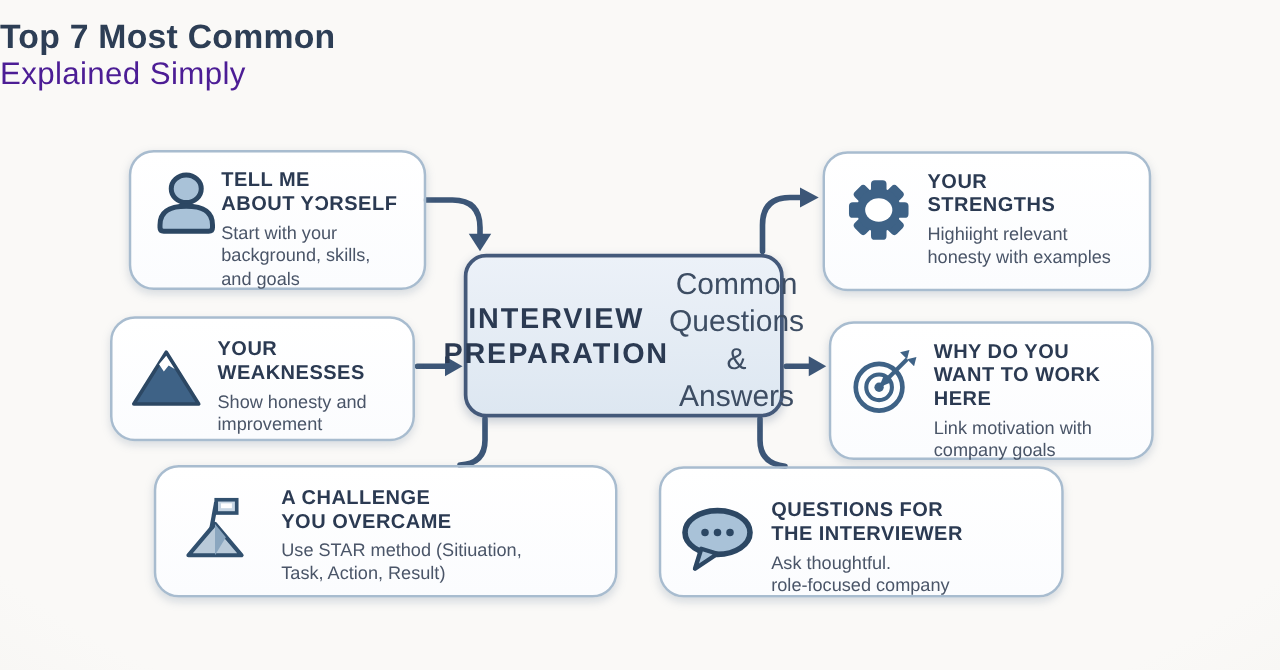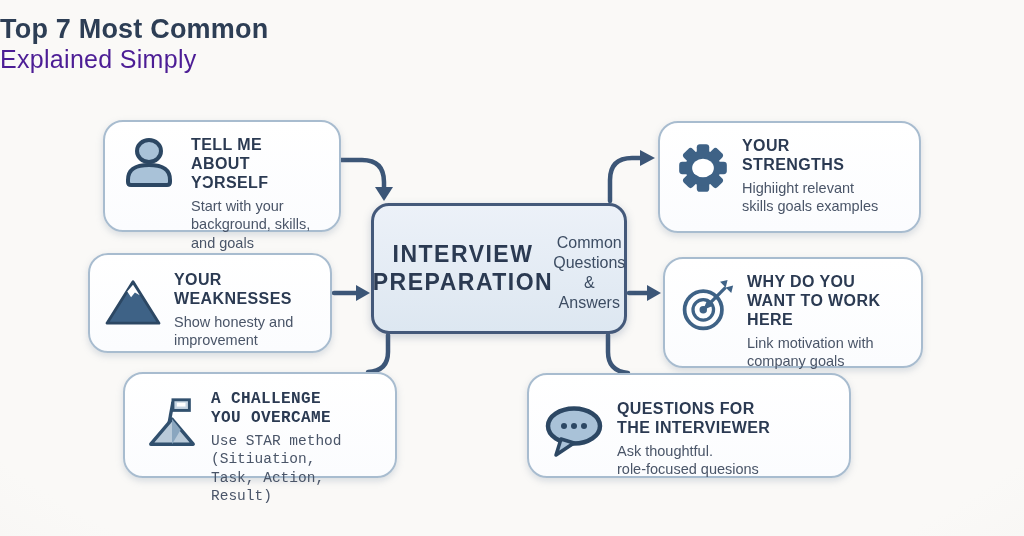--- a/index.html
+++ b/index.html
@@ -28,21 +28,21 @@
   .nbody{font-size:14.5px;color:#4a5568;line-height:1.28;white-space:pre-line;}
 
   
   .center{position:absolute;left:371px;top:203px;width:256px;height:131px;
           background:linear-gradient(180deg,#ecf1f8 0%,#dde7f1 100%);
           border:3px solid #44597a;border-radius:18px;box-sizing:border-box;
           display:flex;flex-direction:row;align-items:center;justify-content:center;
           box-shadow:0 3px 8px rgba(90,110,140,.3);text-align:center;}
   .center .ctitle{font-size:23px;font-weight:700;color:#2b3a52;letter-spacing:1.5px;
                   line-height:1.2;white-space:pre-line;}
-  .center .csub{font-size:16px;color:#3d4d63;line-height:1.25;white-space:pre-line;margin-top:8px;}
+  .center .csub{font-size:24px;color:#3d4d63;line-height:1.25;white-space:pre-line;margin-top:8px;}
 </style>
 </head>
 <body>
 
 <div class="stage">
 
   <svg class="connectors" width="1024" height="536" viewBox="0 0 1024 536">
     <g fill="none" stroke="#3c5677" stroke-width="4.5" stroke-linecap="round">
       <path d="M341 160 H362 Q384 160 384 182 V188"></path>
       <path d="M334 293 H357"></path>
@@ -64,21 +64,21 @@
     <div class="t3">Explained Simply</div>
   </div>
 
   <div class="center">
     <div class="ctitle">INTERVIEW
 PREPARATION</div>
     <div class="csub">Common Questions
 &amp; Answers</div>
   </div>
 
-  <div class="card" style="left:103px;top:120px;width:238px;height:112px;padding:14px 12px 12px 16px;gap:14px;">
+  <div class="card" style="left:103px;top:120px;width:238px;height:112px;padding:14px 12px 12px 16px;">
     <span class="icon">
       <svg width="56" height="56" viewBox="0 0 56 56">
         <ellipse cx="28" cy="15" rx="12" ry="11" fill="#a9c2d8" stroke="#2c4763" stroke-width="4"></ellipse>
         <path d="M7 44 C7 32 16 29 28 29 C40 29 49 32 49 44 L49 46 Q49 49 46 49 L10 49 Q7 49 7 46 Z" fill="#a9c2d8" stroke="#2c4763" stroke-width="4" stroke-linejoin="round"></path>
       </svg>
     </span>
     <div class="txt">
       <div class="ntitle">TELL ME
 ABOUT YƆRSELF</div>
       <div class="nbody">Start with your
@@ -95,21 +95,21 @@
       </svg>
     </span>
     <div class="txt">
       <div class="ntitle">YOUR
 WEAKNESSES</div>
       <div class="nbody">Show honesty and
 improvement</div>
     </div>
   </div>
 
-  <div class="card" style="left:123px;top:372px;width:274px;height:106px;padding:16px 14px 12px 18px;gap:10px;font-family:Liberation Mono, monospace;">
+  <div class="card" style="left:123px;top:372px;width:371px;height:106px;padding:16px 14px 12px 18px;gap:24px;">
     <span class="icon" style="margin-top:4px;">
       <svg width="58" height="56" viewBox="0 0 60 58">
         <path d="M8 52 L30 26 L52 52 Z" fill="#b9cad9" stroke="#31506e" stroke-width="3.5" stroke-linejoin="round"></path>
         <path d="M30 26 L39 37 L30 52 Z" fill="#8aa6bf" stroke="none"></path>
         <line x1="31" y1="8" x2="27" y2="30" stroke="#31506e" stroke-width="3.5"></line>
         <rect x="31" y="6" width="17" height="11" fill="#c6d5e3" stroke="#31506e" stroke-width="3"></rect>
         <rect x="35" y="9" width="9" height="4" fill="#ffffff"></rect>
       </svg>
     </span>
     <div class="txt">
@@ -130,21 +130,21 @@
           <rect x="22" y="5" width="12" height="46" rx="3" transform="rotate(135 28 28)"></rect>
           <circle cx="28" cy="28" r="17"></circle>
         </g>
         <ellipse cx="28" cy="28" rx="10.5" ry="9" fill="#ffffff"></ellipse>
       </svg>
     </span>
     <div class="txt">
       <div class="ntitle">YOUR
 STRENGTHS</div>
       <div class="nbody">Highiight relevant
-skills goals examples</div>
+honesty with examples</div>
     </div>
   </div>
 
   <div class="card" style="left:663px;top:257px;width:260px;height:111px;padding:14px 0 10px 14px;gap:12px;">
     <span class="icon" style="margin-top:6px;">
       <svg width="56" height="56" viewBox="0 0 60 60">
         <circle cx="26" cy="33" r="20" fill="none" stroke="#3e6286" stroke-width="4"></circle>
         <circle cx="26" cy="33" r="11" fill="none" stroke="#3e6286" stroke-width="3.5"></circle>
         <circle cx="26" cy="33" r="4" fill="#3e6286"></circle>
         <line x1="26" y1="33" x2="50" y2="9" stroke="#3e6286" stroke-width="3.5"></line>
@@ -169,17 +169,17 @@
         <path d="M20 37 L15 53 L33 41 Z" fill="#a9c2d8" stroke="#2c4763" stroke-width="3.5" stroke-linejoin="round"></path>
         <circle cx="23" cy="24" r="3" fill="#2c4763"></circle>
         <circle cx="33" cy="24" r="3" fill="#2c4763"></circle>
         <circle cx="43" cy="24" r="3" fill="#2c4763"></circle>
       </svg>
     </span>
     <div class="txt">
       <div class="ntitle">QUESTIONS FOR
 THE INTERVIEWER</div>
       <div class="nbody">Ask thoughtful.
-role-focused quesions</div>
+role-focused company</div>
     </div>
   </div>
 
 </div>
 
 </body></html>

